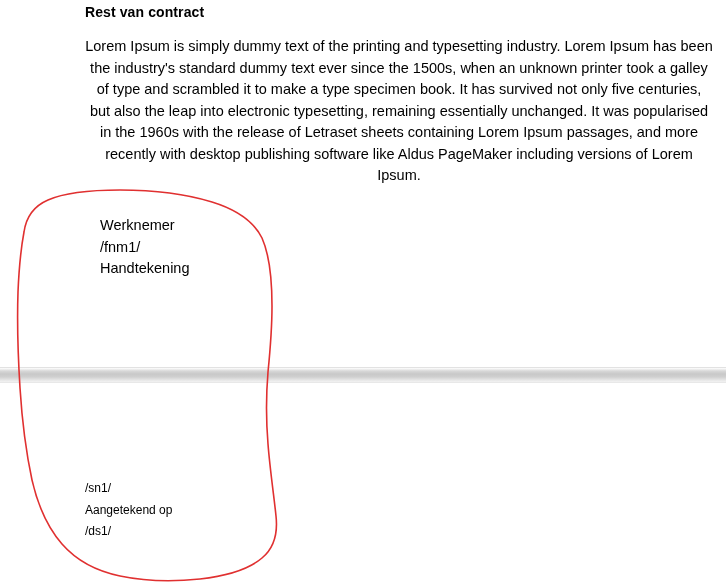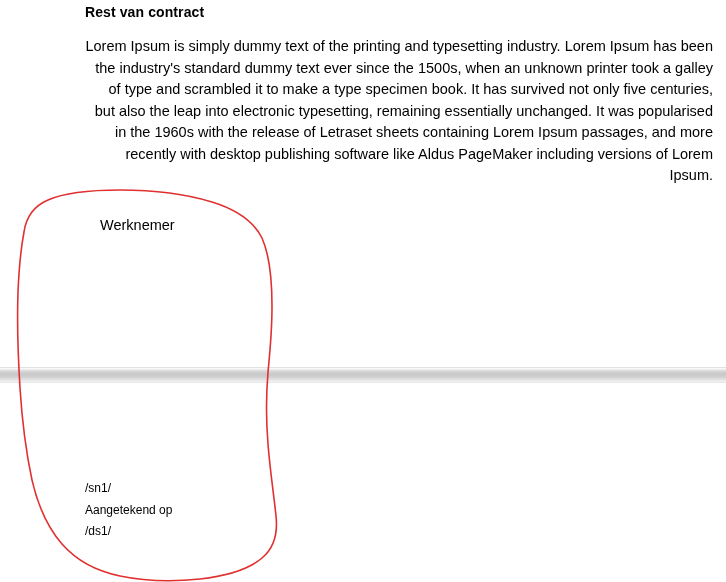--- a/index.html
+++ b/index.html
@@ -31,21 +31,21 @@
     line-height: 18px;
     letter-spacing: 0.1px;
   }
   .body-paragraph {
     position: absolute;
     left: 85px;
     top: 36px;
     width: 628px;
     font-size: 14.5px;
     line-height: 21.5px;
-    text-align: right;
+    text-align: center;
     color: #000000;
   }
   .block-werknemer {
     position: absolute;
     left: 100px;
     top: 215px;
     font-size: 14.5px;
     line-height: 21.5px;
   }
   .block-ondertekening {
@@ -93,20 +93,22 @@
 <body>
 
 <div class="page">
 
   <div class="doc-title">Rest van contract</div>
 
   <div class="body-paragraph">Lorem Ipsum is simply dummy text of the printing and typesetting industry. Lorem Ipsum has been the industry's standard dummy text ever since the 1500s, when an unknown printer took a galley of type and scrambled it to make a type specimen book. It has survived not only five centuries, but also the leap into electronic typesetting, remaining essentially unchanged. It was popularised in the 1960s with the release of Letraset sheets containing Lorem Ipsum passages, and more recently with desktop publishing software like Aldus PageMaker including versions of Lorem Ipsum.</div>
 
   <div class="block-werknemer">
     <span class="block-line">Werknemer</span>
+    <span class="block-line">/fnm1/</span>
+    <span class="block-line">Handtekening</span>
   </div>
 
   <div class="page-break"></div>
 
   <div class="block-ondertekening">
     <span class="block-line">/sn1/</span>
     <span class="block-line">Aangetekend op</span>
     <span class="block-line">/ds1/</span>
   </div>
 

